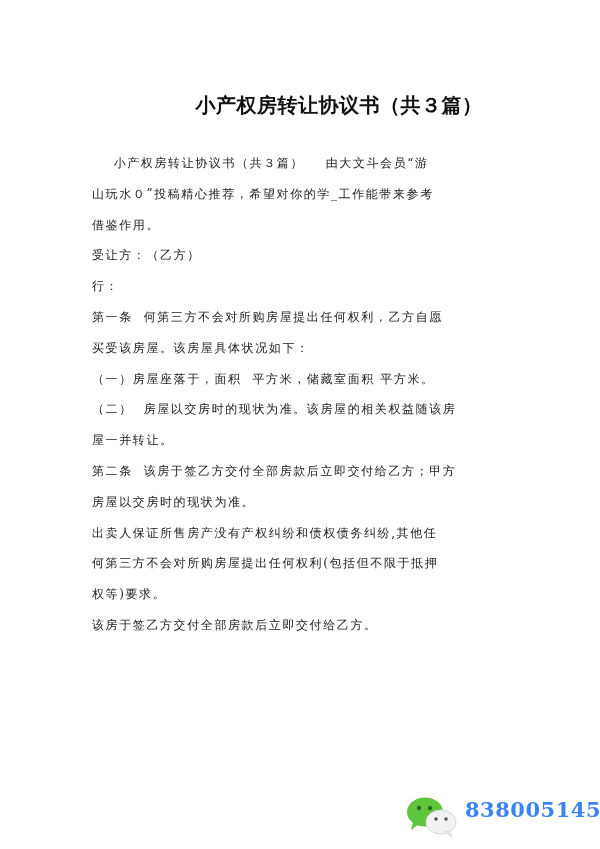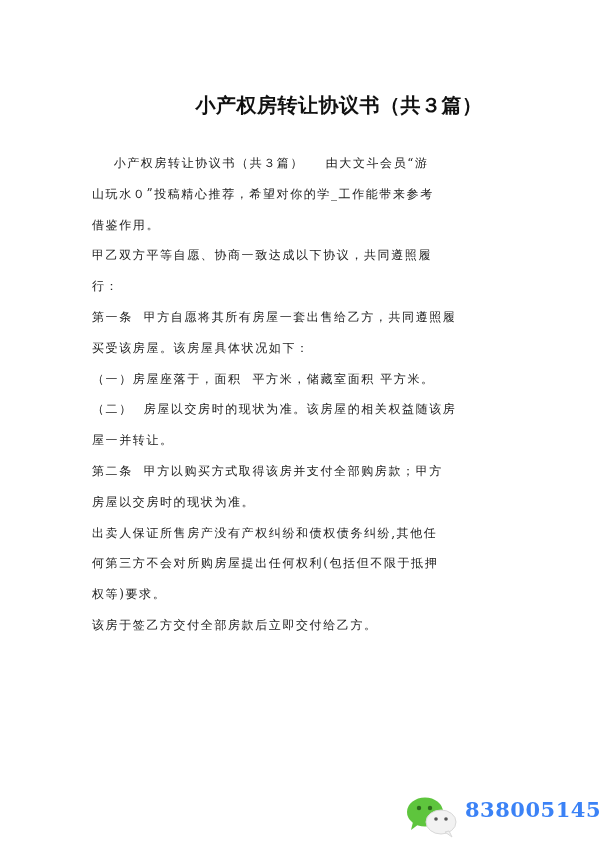--- a/index.html
+++ b/index.html
@@ -26,28 +26,28 @@
 </head>
 <body>
 
 <div class="page">
   <div class="title">小产权房转让协议书（共３篇）</div>
 
   <div class="body">
     <div class="line">    小产权房转让协议书（共３篇）    由大文斗会员“游</div>
     <div class="line">山玩水０”投稿精心推荐，希望对你的学_工作能带来参考</div>
     <div class="line">借鉴作用。</div>
-    <div class="line">甲乙双方平等自愿、协商一致达成以下协议，共同遵照履</div>
+    <div class="line">受让方：（乙方）</div>
     <div class="line">行：</div>
-    <div class="line">第一条  甲方自愿将其所有房屋一套出售给乙方，共同遵照履</div>
+    <div class="line">第一条  何第三方不会对所购房屋提出任何权利，乙方自愿</div>
     <div class="line">买受该房屋。该房屋具体状况如下：</div>
     <div class="line">（一）房屋座落于，面积  平方米，储藏室面积 平方米。</div>
     <div class="line">（二）  房屋以交房时的现状为准。该房屋的相关权益随该房</div>
     <div class="line">屋一并转让。</div>
-    <div class="line">第二条  甲方以购买方式取得该房并支付全部购房款；甲方</div>
+    <div class="line">第二条  该房于签乙方交付全部房款后立即交付给乙方；甲方</div>
     <div class="line">房屋以交房时的现状为准。</div>
     <div class="line">出卖人保证所售房产没有产权纠纷和债权债务纠纷,其他任</div>
     <div class="line">何第三方不会对所购房屋提出任何权利(包括但不限于抵押</div>
     <div class="line">权等)要求。</div>
     <div class="line">该房于签乙方交付全部房款后立即交付给乙方。</div>
   </div>
 
   <div class="watermark">
     <svg width="58" height="44" viewBox="0 0 58 44" style="position:absolute;left:0;top:0;">
       <ellipse cx="20" cy="17" rx="18" ry="14.5" fill="#5ec53d"></ellipse>

